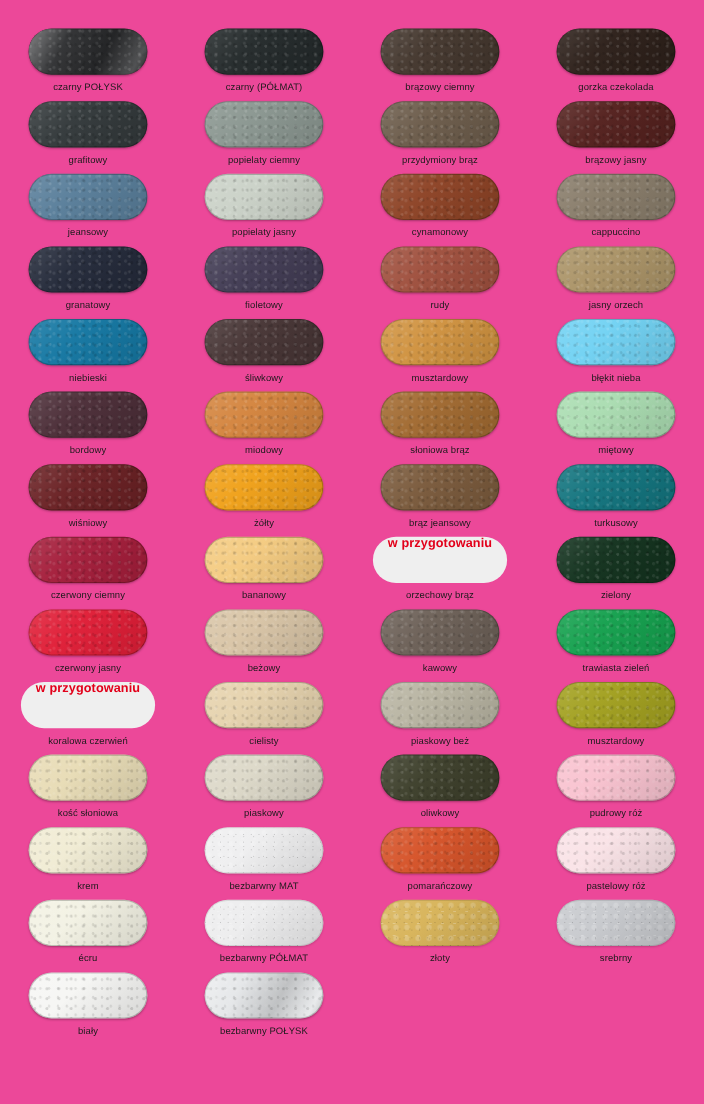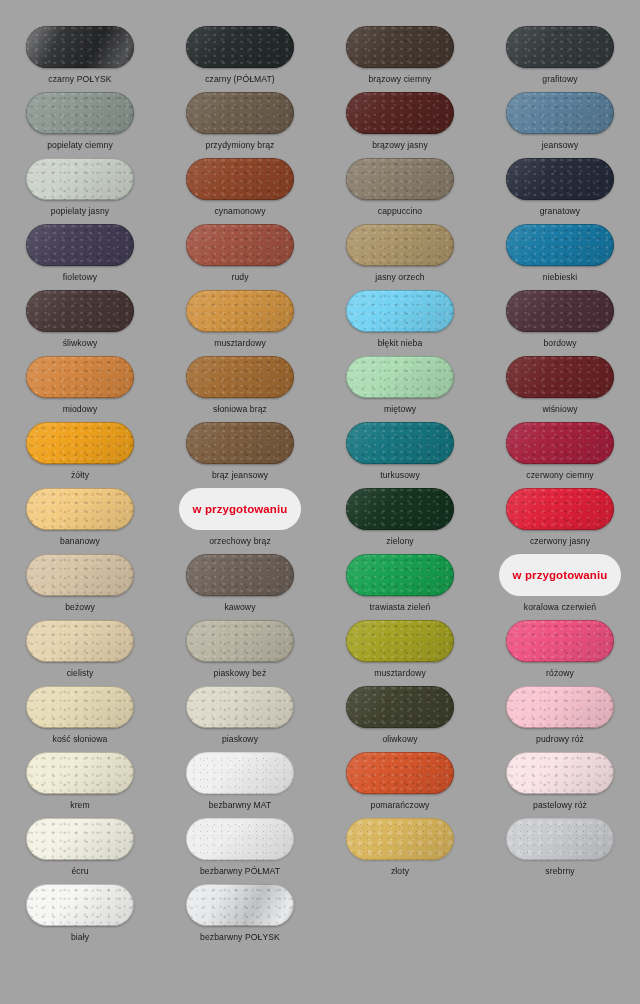--- a/index.html
+++ b/index.html
@@ -10,21 +10,21 @@
   body {
     width: 640px;
     height: 1004px;
     font-family: "Liberation Sans", sans-serif;
     overflow: hidden;
   }
   #chart {
     width: 640px;
     height: 1004px;
     position: relative;
-    background: #a3a3a3;
+    background: #ec4899;
     box-sizing: border-box;
     padding: 26px 0 0 0;
   }
   .grid {
     display: grid;
     grid-template-columns: repeat(4, 160px);
     grid-auto-rows: 66px;
     width: 640px;
   }
   .cell {
@@ -83,21 +83,21 @@
   }
   .swatch.gloss::before {
     background: linear-gradient(118deg, rgba(255,255,255,0.42) 0%, rgba(255,255,255,0.05) 30%, rgba(0,0,0,0.16) 62%, rgba(255,255,255,0.18) 88%, rgba(0,0,0,0.18) 100%);
   }
   .pending {
     width: 122px;
     height: 42px;
     border-radius: 21px;
     background: #efefef;
     display: flex;
-    align-items: center;
+    align-items: flex-start;
     justify-content: center;
   }
   .pending .pending-text {
     color: #e2001a;
     font-size: 11.5px;
     font-weight: bold;
     letter-spacing: .1px;
     white-space: nowrap;
   }
   .label {
@@ -121,20 +121,24 @@
       </div>
       <div class="cell">
         <div class="swatch edge" style="background: rgb(37, 43, 44);"></div>
         <div class="label">czarny (PÓŁMAT)</div>
       </div>
       <div class="cell">
         <div class="swatch edge" style="background: rgb(69, 56, 47);"></div>
         <div class="label">brązowy ciemny</div>
       </div>
       <div class="cell">
+        <div class="swatch edge" style="background: rgb(46, 33, 27);"></div>
+        <div class="label">gorzka czekolada</div>
+      </div>
+      <div class="cell">
         <div class="swatch edge" style="background: rgb(52, 58, 60);"></div>
         <div class="label">grafitowy</div>
       </div>
       <div class="cell">
         <div class="swatch edge" style="background: rgb(139, 151, 145);"></div>
         <div class="label">popielaty ciemny</div>
       </div>
       <div class="cell">
         <div class="swatch edge" style="background: rgb(109, 93, 76);"></div>
         <div class="label">przydymiony brąz</div>
@@ -269,24 +273,20 @@
       </div>
       <div class="cell">
         <div class="swatch edge" style="background: rgb(185, 181, 163);"></div>
         <div class="label">piaskowy beż</div>
       </div>
       <div class="cell">
         <div class="swatch edge" style="background: rgb(163, 161, 33);"></div>
         <div class="label">musztardowy</div>
       </div>
       <div class="cell">
-        <div class="swatch edge" style="background: rgb(239, 81, 129);"></div>
-        <div class="label">różowy</div>
-      </div>
-      <div class="cell">
         <div class="swatch edge" style="background: rgb(232, 220, 182);"></div>
         <div class="label">kość słoniowa</div>
       </div>
       <div class="cell">
         <div class="swatch edge" style="background: rgb(221, 217, 201);"></div>
         <div class="label">piaskowy</div>
       </div>
       <div class="cell">
         <div class="swatch edge" style="background: rgb(62, 64, 44);"></div>
         <div class="label">oliwkowy</div>

